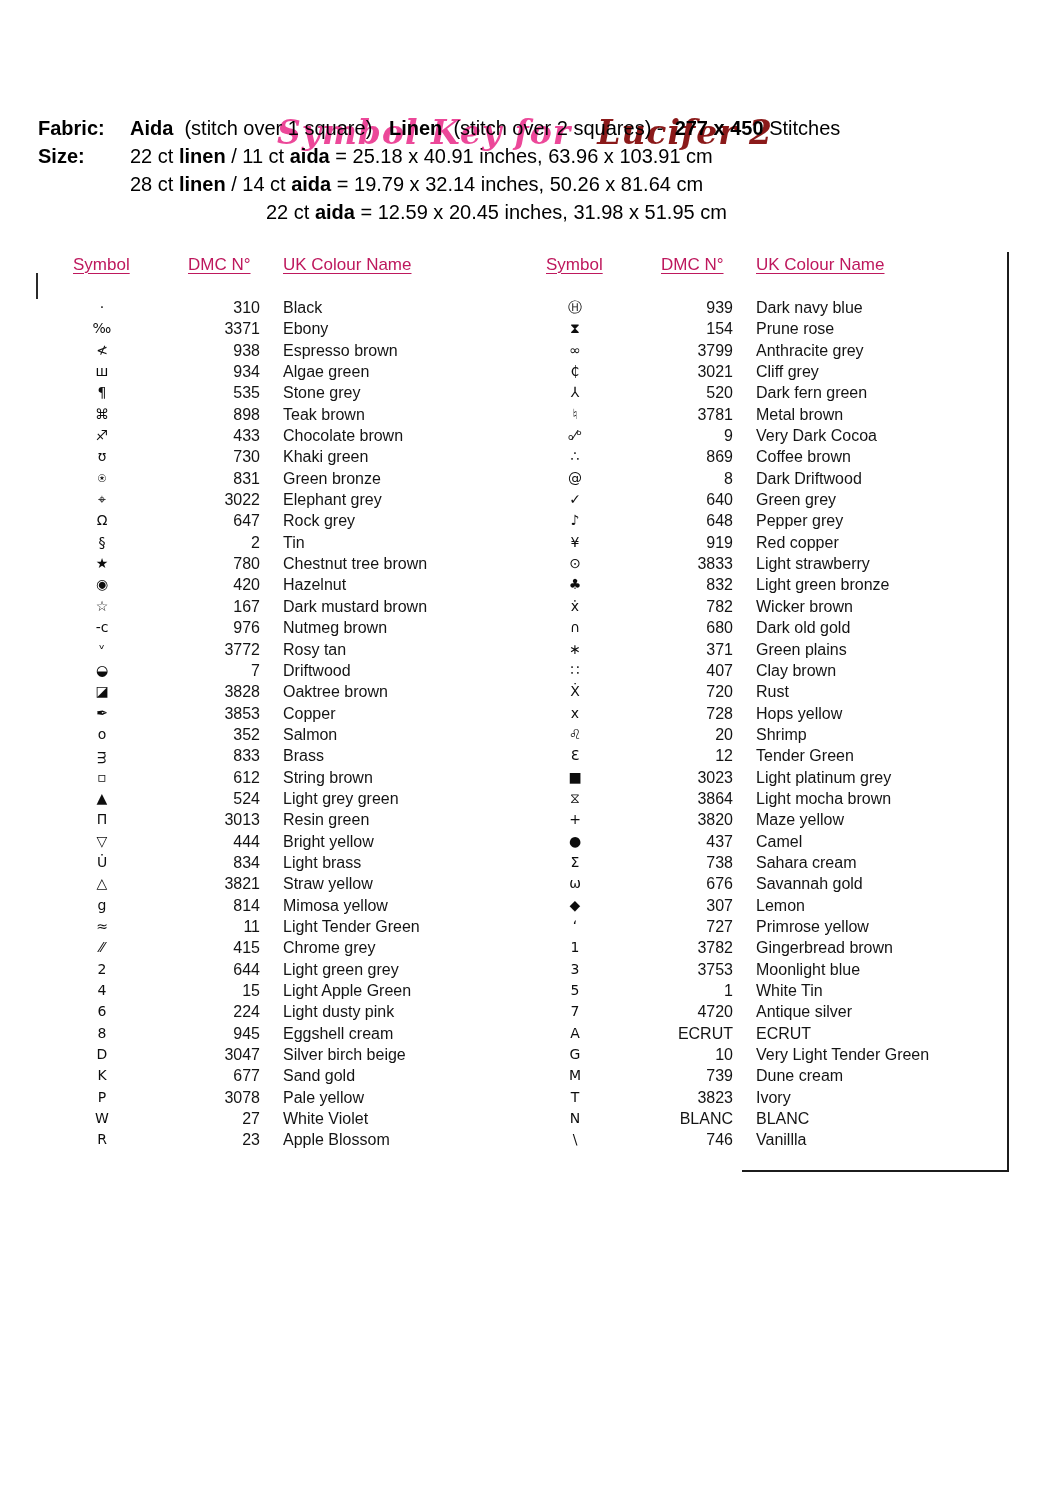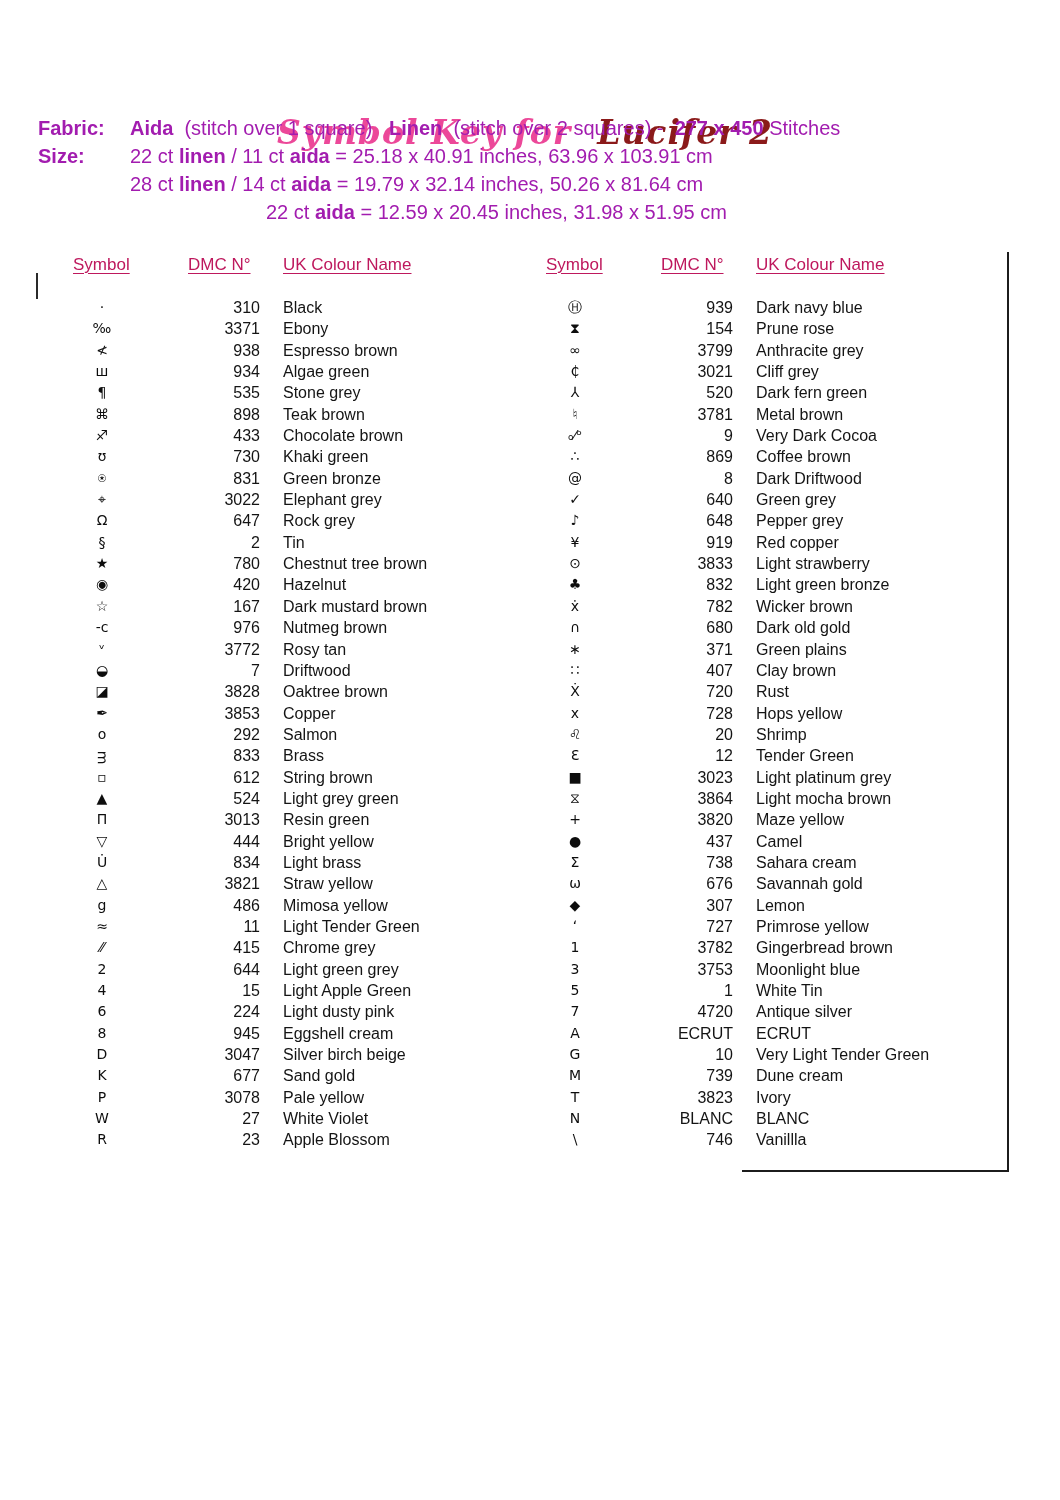--- a/index.html
+++ b/index.html
@@ -19,21 +19,21 @@
     font-family:"DejaVu Serif",serif;
     font-style:italic;font-weight:bold;
     font-size:33px;letter-spacing:1px;
     white-space:pre;
   }
   .t-black{color:#ec4899;}
   .t-red{color:#8b1a1a;margin-left:26px;}
   
   .info{
     position:absolute;left:38px;top:114px;
-    font-size:20px;line-height:28px;color:#a21caf;
+    font-size:20px;line-height:28px;color:#000000;
   }
   .iline{display:flex;white-space:pre;}
   .lbl{display:inline-block;width:92px;font-weight:bold;flex:0 0 92px;}
   .ind2{padding-left:228px;}
   .segs .b{font-weight:bold;}
   
   .thead{position:absolute;top:255px;left:0;width:530px;height:22px;
     font-size:17px;color:#be185d;}
   .thead-right{left:473px;}
   .thead span{position:absolute;text-decoration:underline;text-underline-offset:3px;white-space:nowrap;}
@@ -196,21 +196,21 @@
         <span class="c-dmc">3828</span>
         <span class="c-name">Oaktree brown</span>
       </div>
       <div class="krow">
         <span class="c-sym">✒</span>
         <span class="c-dmc">3853</span>
         <span class="c-name">Copper</span>
       </div>
       <div class="krow">
         <span class="c-sym">o</span>
-        <span class="c-dmc">292</span>
+        <span class="c-dmc">352</span>
         <span class="c-name">Salmon</span>
       </div>
       <div class="krow">
         <span class="c-sym">ᴟ</span>
         <span class="c-dmc">833</span>
         <span class="c-name">Brass</span>
       </div>
       <div class="krow">
         <span class="c-sym">▫</span>
         <span class="c-dmc">612</span>
@@ -236,21 +236,21 @@
         <span class="c-dmc">834</span>
         <span class="c-name">Light brass</span>
       </div>
       <div class="krow">
         <span class="c-sym">△</span>
         <span class="c-dmc">3821</span>
         <span class="c-name">Straw yellow</span>
       </div>
       <div class="krow">
         <span class="c-sym">g</span>
-        <span class="c-dmc">486</span>
+        <span class="c-dmc">814</span>
         <span class="c-name">Mimosa yellow</span>
       </div>
       <div class="krow">
         <span class="c-sym">≈</span>
         <span class="c-dmc">11</span>
         <span class="c-name">Light Tender Green</span>
       </div>
       <div class="krow">
         <span class="c-sym">⁄⁄</span>
         <span class="c-dmc">415</span>

